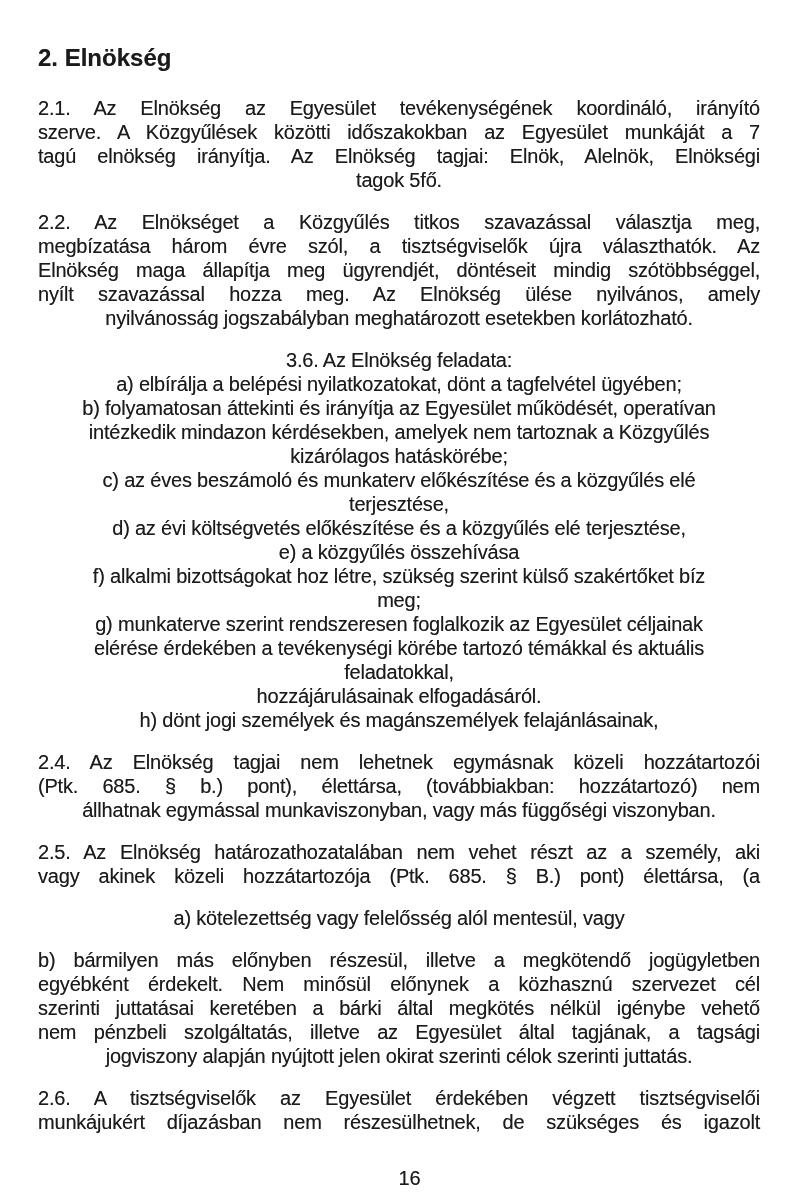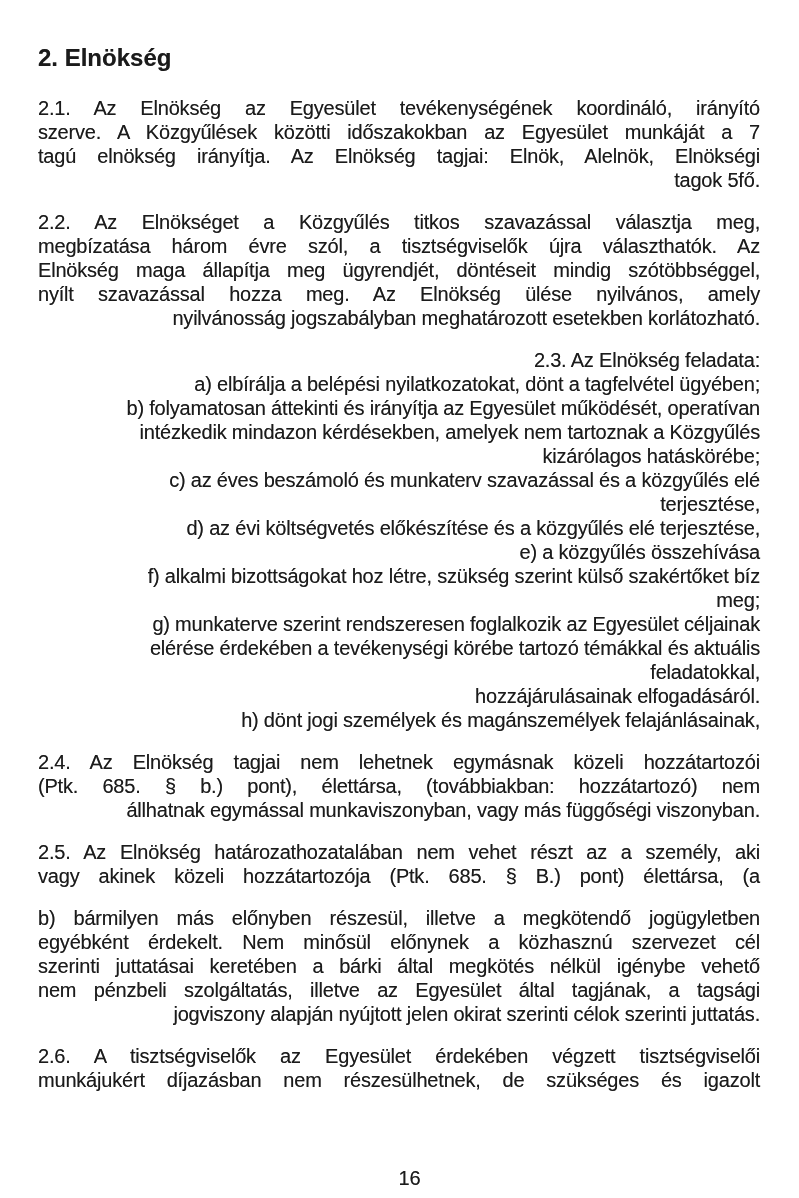--- a/index.html
+++ b/index.html
@@ -29,21 +29,21 @@
     line-height: 26px;
     letter-spacing: 0;
   }
   .para {
     margin: 0 0 18px 0;
   }
   .ln {
     display: block;
   }
   .left {
-    text-align: right;
+    text-align: center;
     white-space: nowrap;
   }
   .jl {
     text-align: justify;
     text-align-last: justify;
   }
   .page-number {
     position: absolute;
     left: 0;
     right: 4px;
@@ -70,26 +70,26 @@
 
   <div class="para">
     <span class="ln jl">2.2. Az Elnökséget a Közgyűlés titkos szavazással választja meg,</span>
     <span class="ln jl">megbízatása három évre szól, a tisztségviselők újra választhatók. Az</span>
     <span class="ln jl">Elnökség maga állapítja meg ügyrendjét, döntéseit mindig szótöbbséggel,</span>
     <span class="ln jl">nyílt szavazással hozza meg. Az Elnökség ülése nyilvános, amely</span>
     <span class="ln left">nyilvánosság jogszabályban meghatározott esetekben korlátozható.</span>
   </div>
 
   <div class="para">
-    <span class="ln left">2.3. Az Elnökség feladata:</span>
+    <span class="ln left">3.6. Az Elnökség feladata:</span>
     <span class="ln left">a) elbírálja a belépési nyilatkozatokat, dönt a tagfelvétel ügyében;</span>
     <span class="ln left">b) folyamatosan áttekinti és irányítja az Egyesület működését, operatívan</span>
     <span class="ln left">intézkedik mindazon kérdésekben, amelyek nem tartoznak a Közgyűlés</span>
     <span class="ln left">kizárólagos hatáskörébe;</span>
-    <span class="ln left">c) az éves beszámoló és munkaterv szavazással és a közgyűlés elé</span>
+    <span class="ln left">c) az éves beszámoló és munkaterv előkészítése és a közgyűlés elé</span>
     <span class="ln left">terjesztése,</span>
     <span class="ln left">d) az évi költségvetés előkészítése és a közgyűlés elé terjesztése,</span>
     <span class="ln left">e) a közgyűlés összehívása</span>
     <span class="ln left">f) alkalmi bizottságokat hoz létre, szükség szerint külső szakértőket bíz</span>
     <span class="ln left">meg;</span>
     <span class="ln left">g) munkaterve szerint rendszeresen foglalkozik az Egyesület céljainak</span>
     <span class="ln left">elérése érdekében a tevékenységi körébe tartozó témákkal és aktuális</span>
     <span class="ln left">feladatokkal,</span>
     <span class="ln left">hozzájárulásainak elfogadásáról.</span>
     <span class="ln left">h) dönt jogi személyek és magánszemélyek felajánlásainak,</span>
@@ -99,20 +99,23 @@
     <span class="ln jl">2.4. Az Elnökség tagjai nem lehetnek egymásnak közeli hozzátartozói</span>
     <span class="ln jl">(Ptk. 685. § b.) pont), élettársa, (továbbiakban: hozzátartozó) nem</span>
     <span class="ln left">állhatnak egymással munkaviszonyban, vagy más függőségi viszonyban.</span>
   </div>
 
   <div class="para">
     <span class="ln jl">2.5. Az Elnökség határozathozatalában nem vehet részt az a személy, aki</span>
     <span class="ln jl">vagy akinek közeli hozzátartozója (Ptk. 685. § B.) pont) élettársa, (a</span>
   </div>
 
+  <div class="para">
+    <span class="ln left">a) kötelezettség vagy felelősség alól mentesül, vagy</span>
+  </div>
 
   <div class="para">
     <span class="ln jl">b) bármilyen más előnyben részesül, illetve a megkötendő jogügyletben</span>
     <span class="ln jl">egyébként érdekelt. Nem minősül előnynek a közhasznú szervezet cél</span>
     <span class="ln jl">szerinti juttatásai keretében a bárki által megkötés nélkül igénybe vehető</span>
     <span class="ln jl">nem pénzbeli szolgáltatás, illetve az Egyesület által tagjának, a tagsági</span>
     <span class="ln left">jogviszony alapján nyújtott jelen okirat szerinti célok szerinti juttatás.</span>
   </div>
 
   <div class="para">

